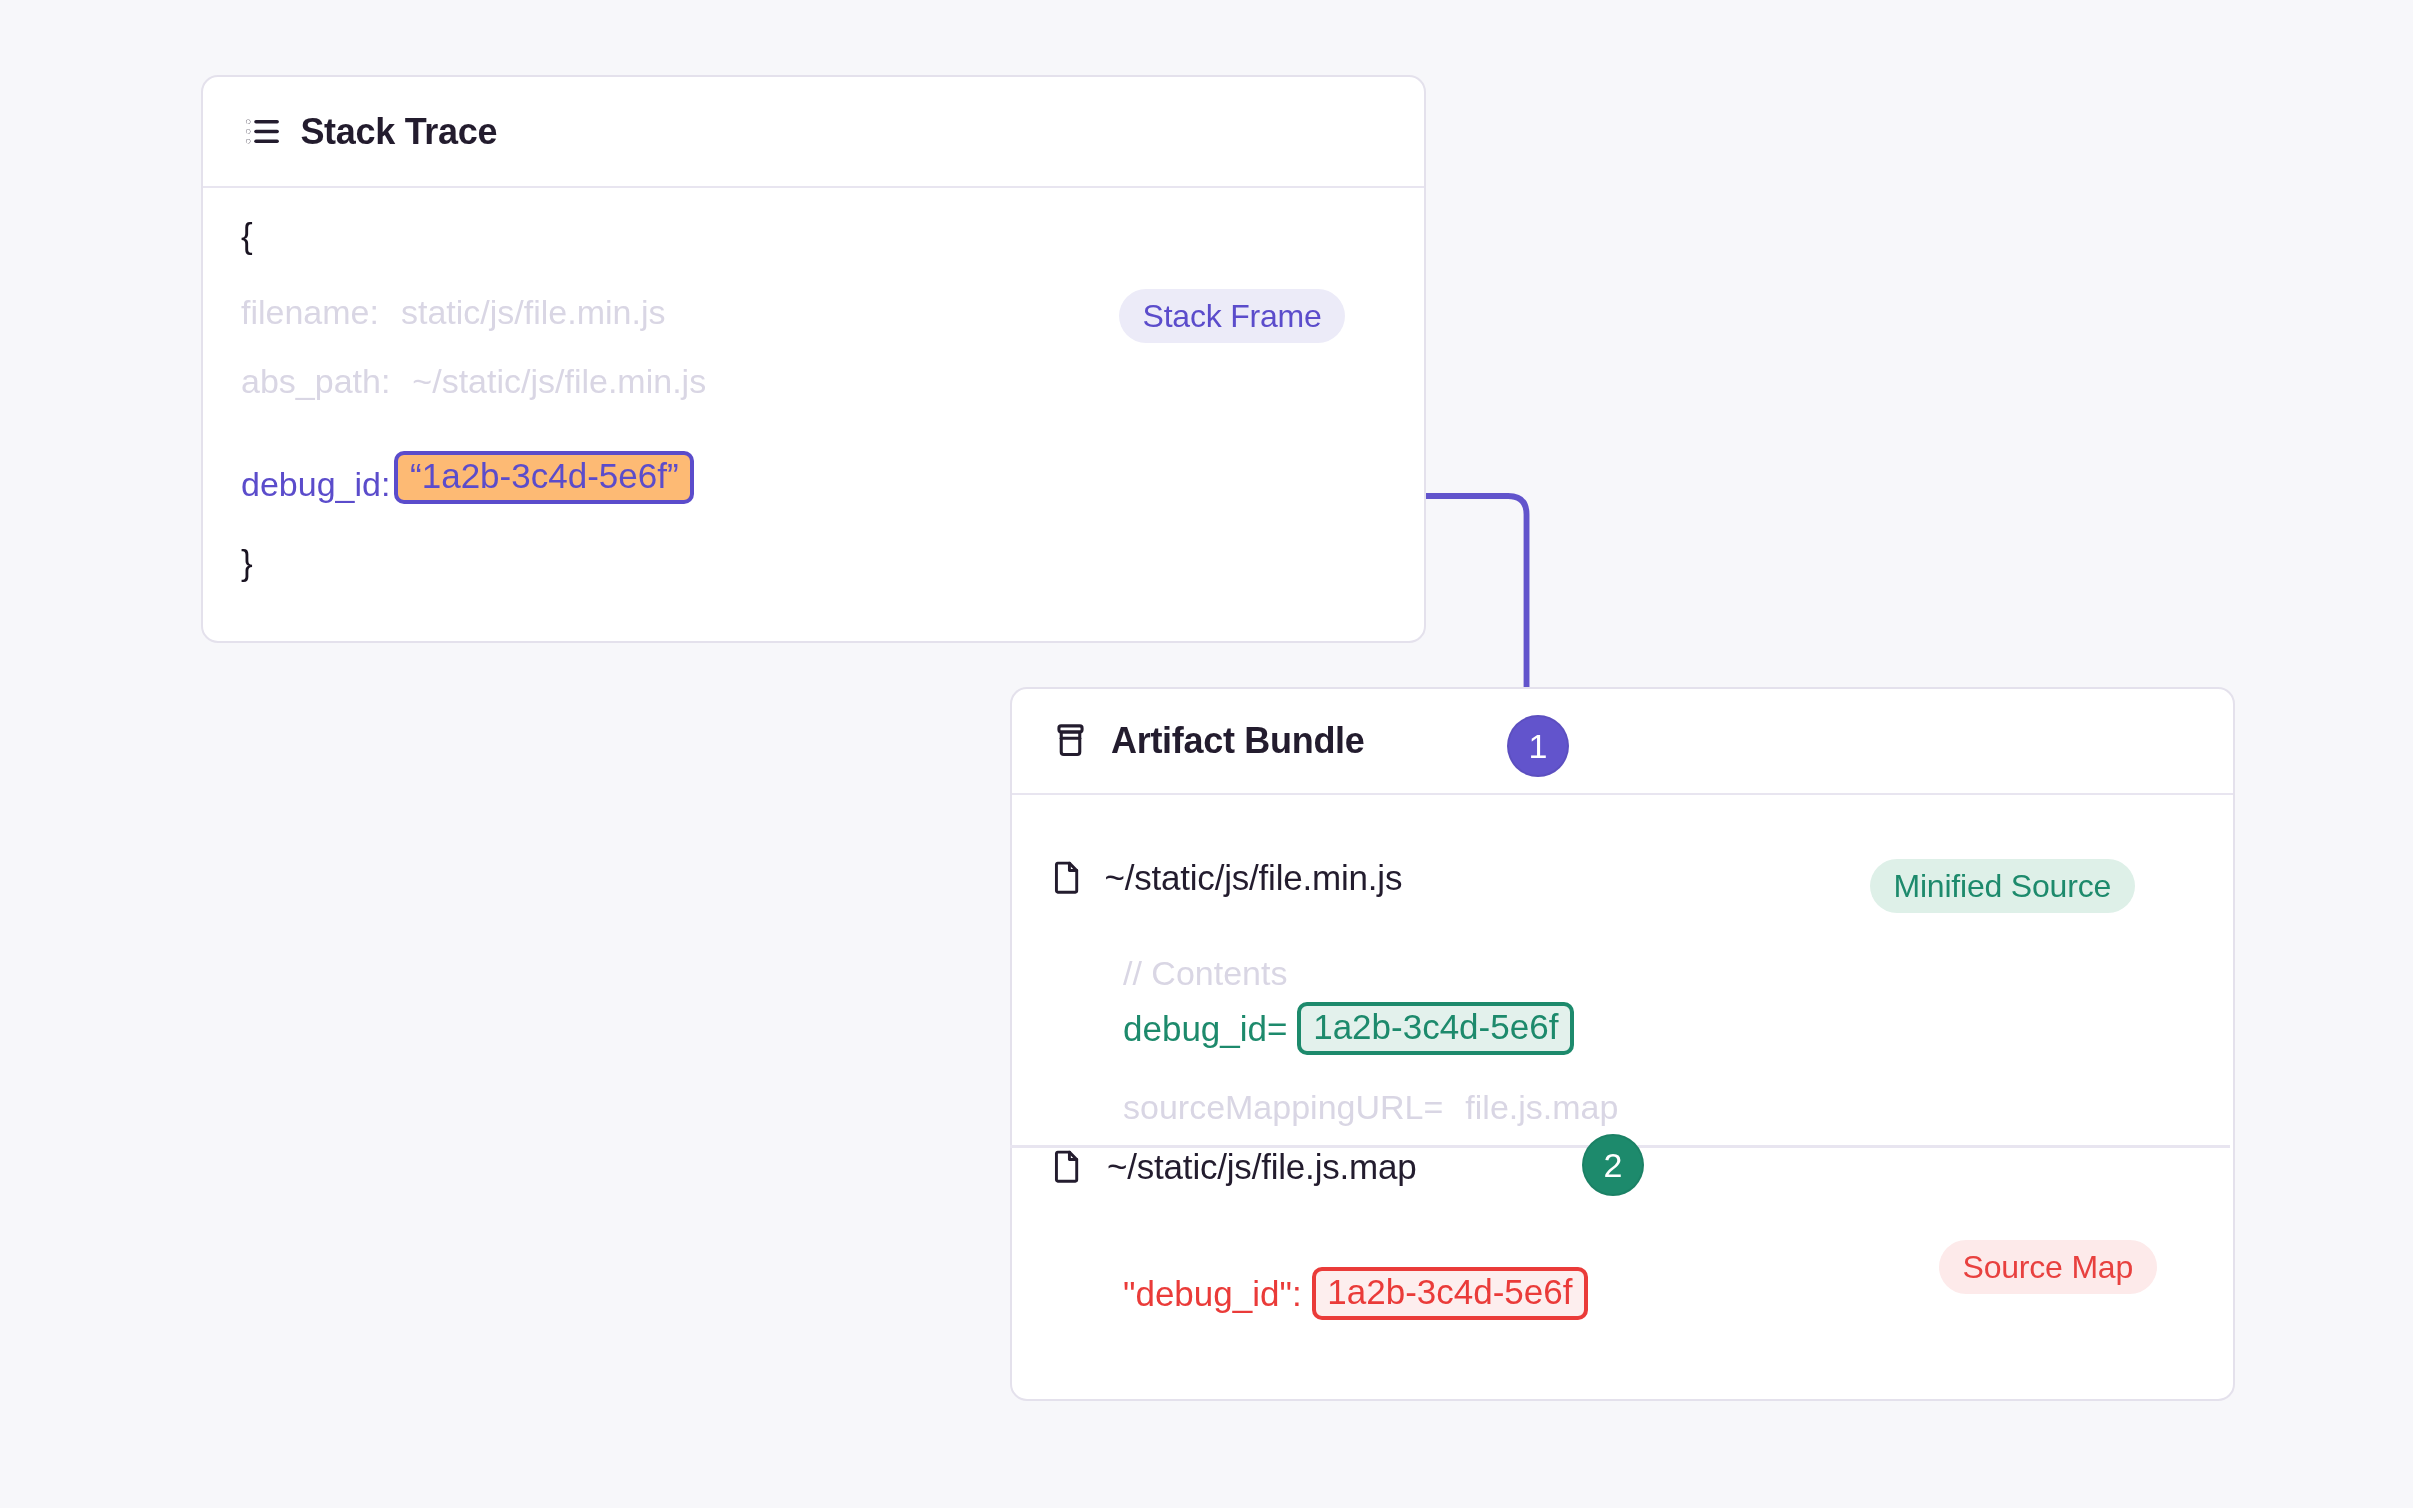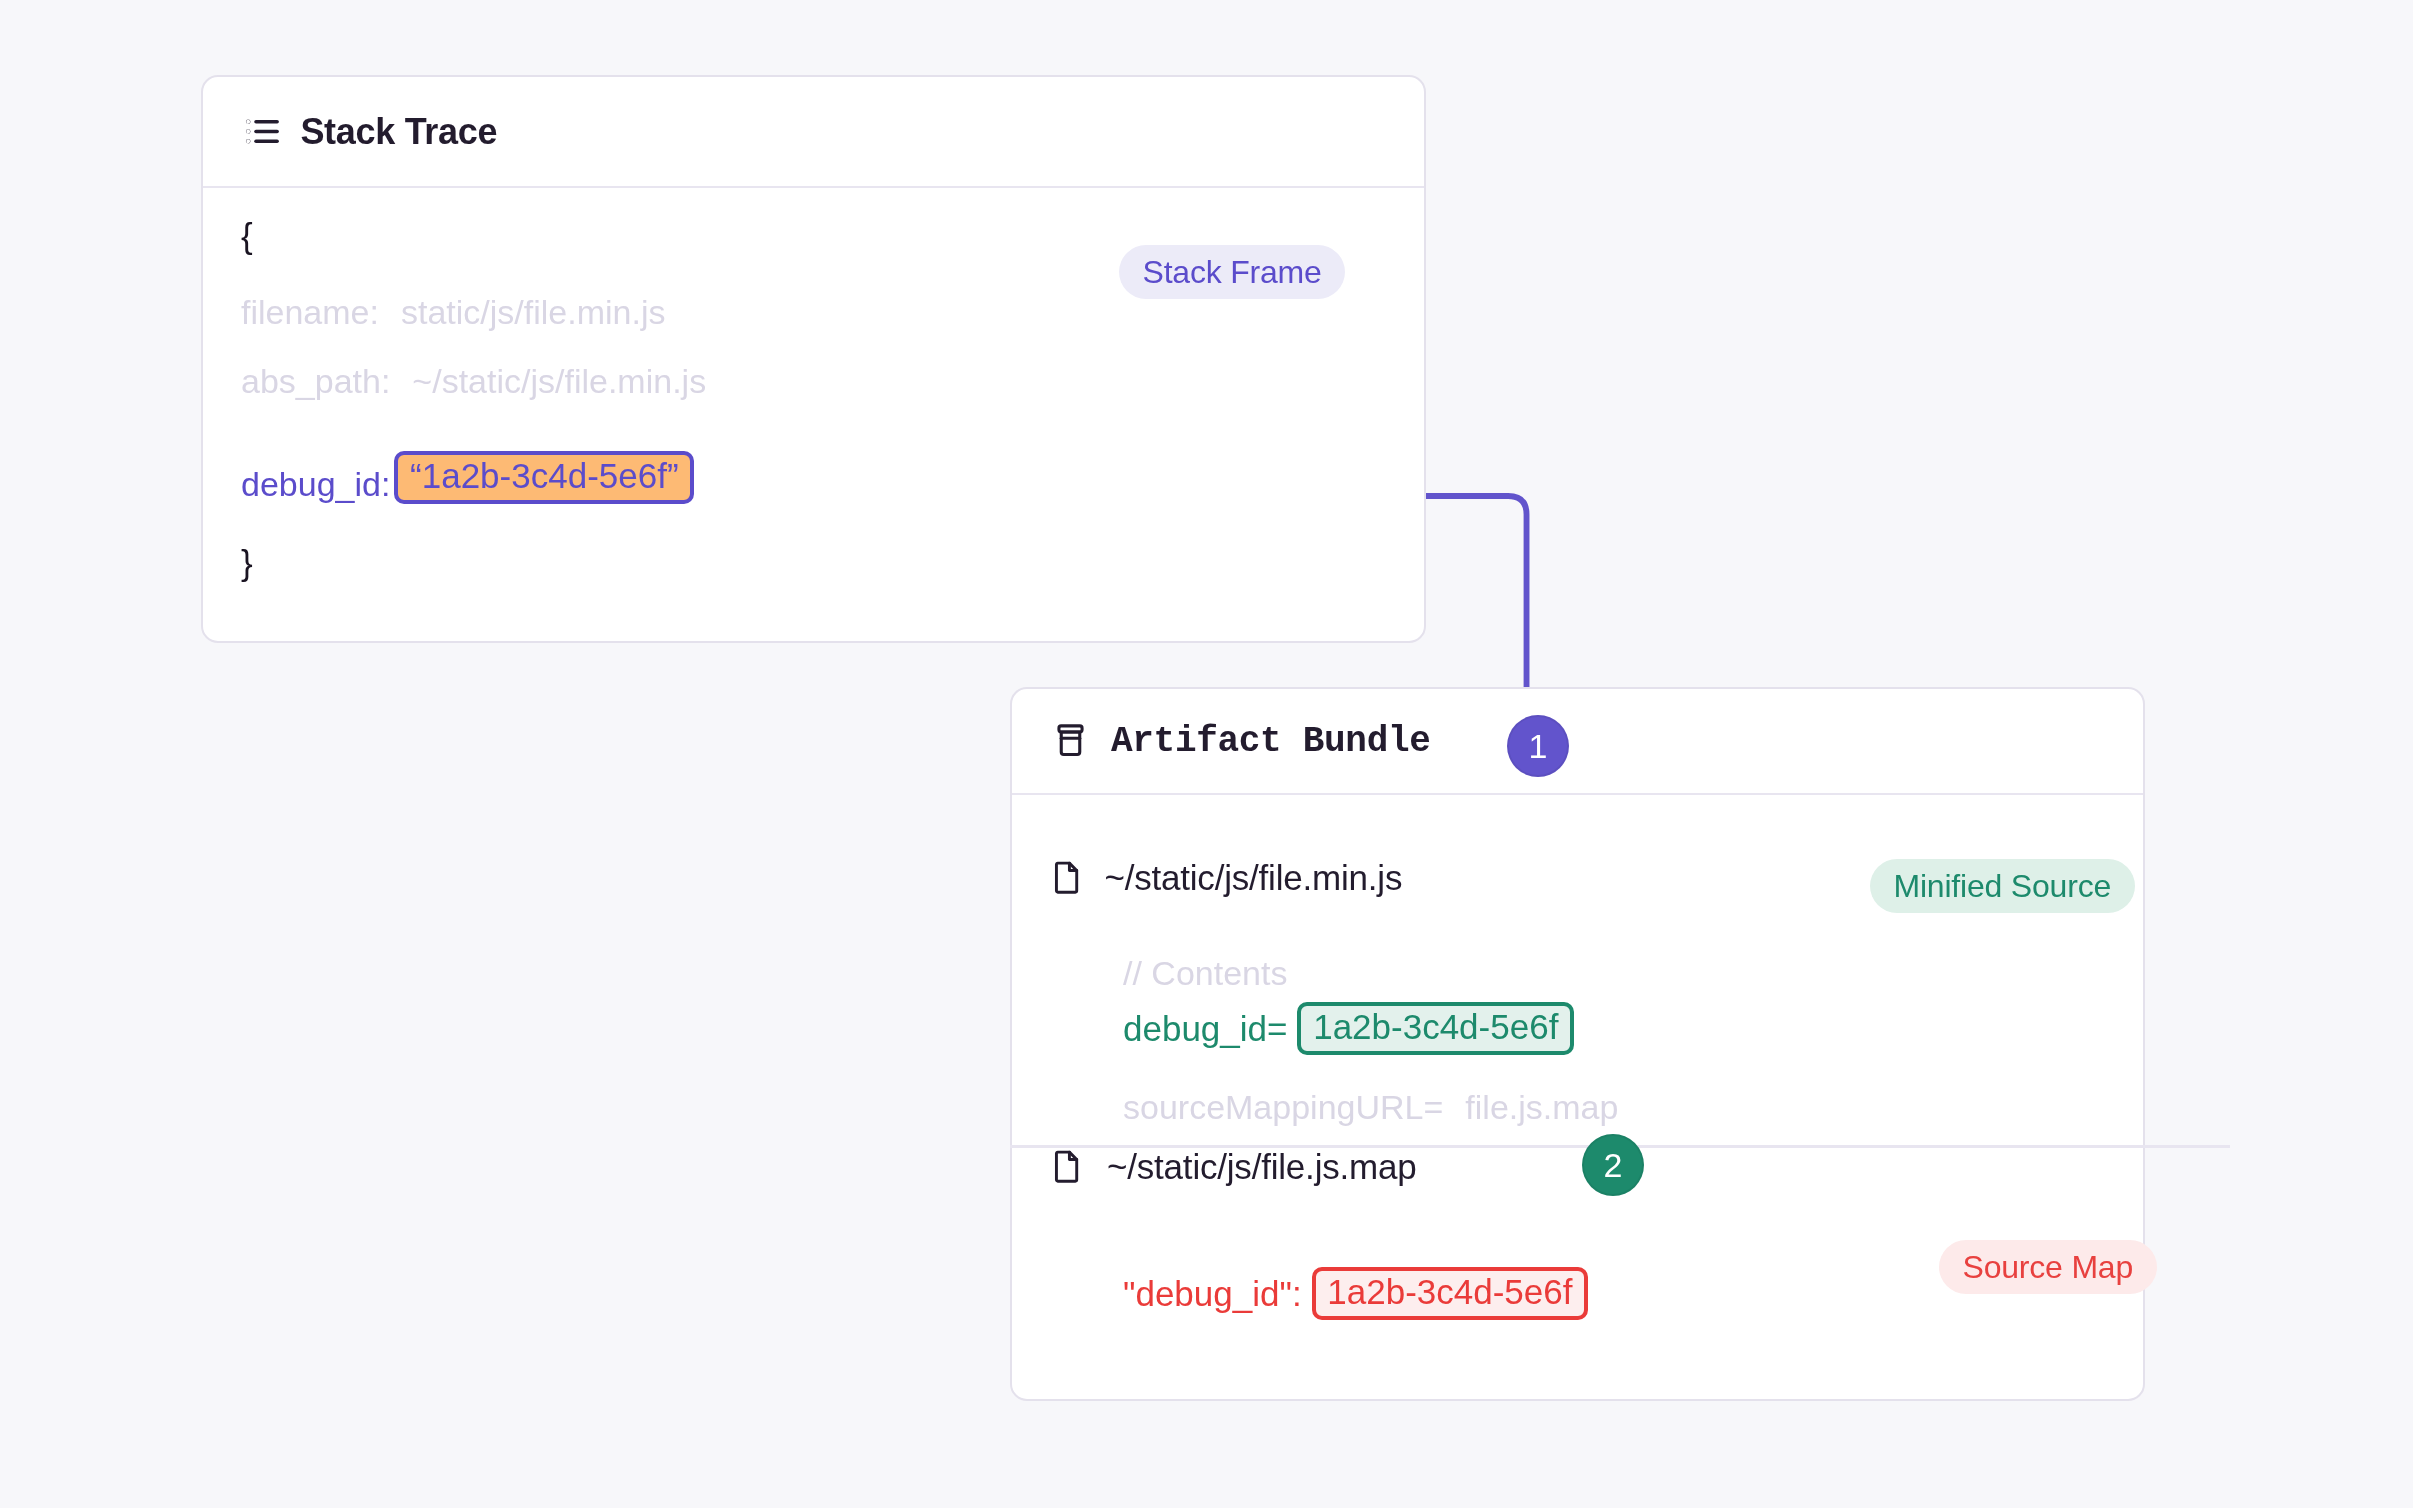--- a/index.html
+++ b/index.html
@@ -12,21 +12,21 @@
   #stage { position:relative; width:2413px; height:1508px; }
 
   
   .card {
     position:absolute;
     background:#ffffff;
     border:2.5px solid #e4e1ec;
     border-radius:17px;
   }
   #stack-trace-card { left:201px; top:75px; width:1225px; height:568px; }
-  #artifact-card    { left:1010px; top:687px; width:1135px; height:714px;font-family:Liberation Mono, monospace; }
+  #artifact-card    { left:1010px; top:687px; width:1225px; height:714px; }
 
   .card-header {
     display:flex; align-items:center; gap:18.4px;
     height:111px; padding-left:40px;
     border-bottom:2.5px solid #e8e5f0;
   }
   #artifact-card .card-header { height:106px; padding-left:40px; gap:20px; }
   .card-title {
     font-size:36px; font-weight:bold; color:#231c2e;
     letter-spacing:-0.3px; white-space:nowrap;
@@ -43,21 +43,21 @@
 
   
   .pill {
     position:absolute;
     display:flex; align-items:center; justify-content:center;
     height:54px; padding:0 23.5px;
     border-radius:28.5px;
     font-size:32px; letter-spacing:-0.2px;
     white-space:nowrap;
   }
-  .pill-purple { background:#ecebf8; color:#5b4ccb; }
+  .pill-purple { background:#ecebf8; color:#5b4ccb;margin-top:44px; }
   .pill-green  { background:#def0e8; color:#1d8a6c; }
   .pill-red    { background:#fdeaea; color:#e8413f;margin-top:42px; }
 
   
   .chip {
     display:inline-flex; align-items:center; justify-content:center;
     border-radius:10px; border:4.2px solid transparent;
     padding:3.4px 11.7px 6.7px 11.7px;
     font-size:35px; line-height:1;
     white-space:nowrap;

